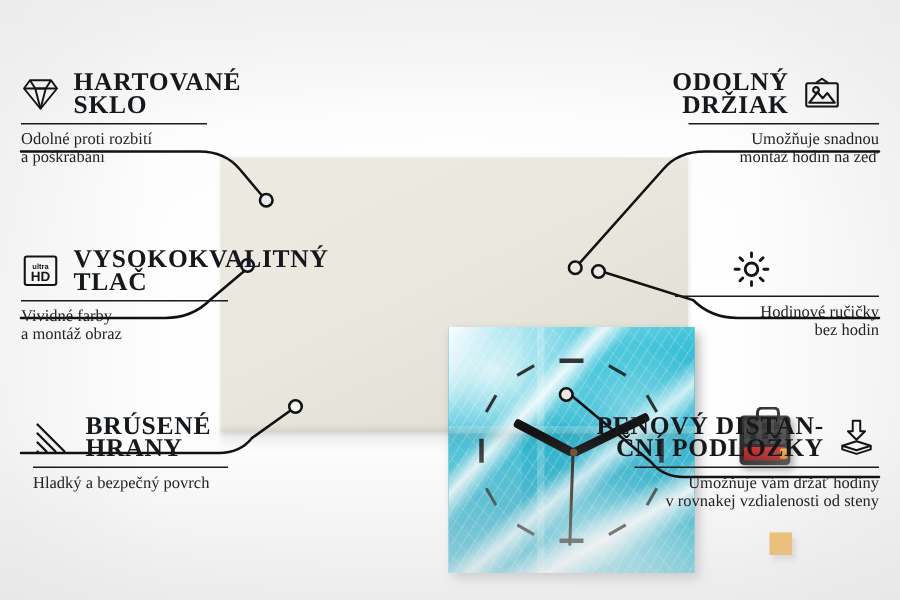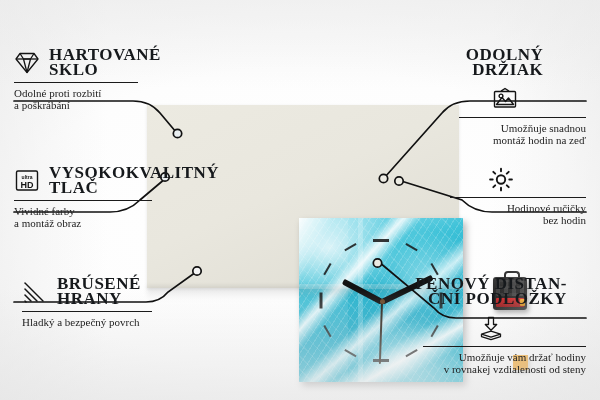--- a/index.html
+++ b/index.html
@@ -100,21 +100,21 @@
     box-shadow:3px 3px 0 -1px rgba(215,213,203,.95), 2px 3px 4px rgba(0,0,0,.18);
   }
 
   
   #wires{position:absolute;left:0;top:0;width:600px;height:400px;pointer-events:none;}
 
   
   .feat{position:absolute;}
   .feat .head{display:flex;align-items:center;gap:9px;}
   .feat.left .head{justify-content:flex-start;}
-  .feat.right .head{justify-content:center;flex-direction:column;}
+  .feat.right .head{justify-content:center;}
   .titlewrap{display:flex;flex-direction:column;}
   .ftitle{
     font-family:"Liberation Serif", serif;
     font-weight:bold;font-size:17px;letter-spacing:.5px;color:#16191c;
     line-height:14.5px;text-transform:uppercase;white-space:nowrap;
   }
   .feat.right .ftitle{text-align:right;}
   .rule{height:1px;background:#1b1b1b;margin-top:5px;}
   .fdesc{
     font-family:"Liberation Serif", serif;

